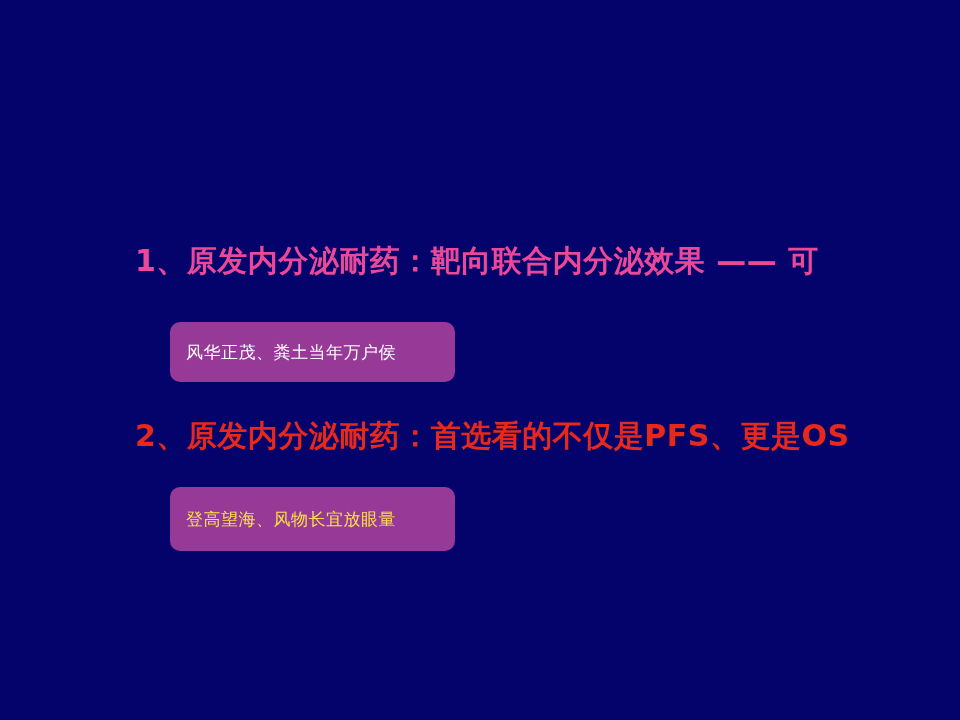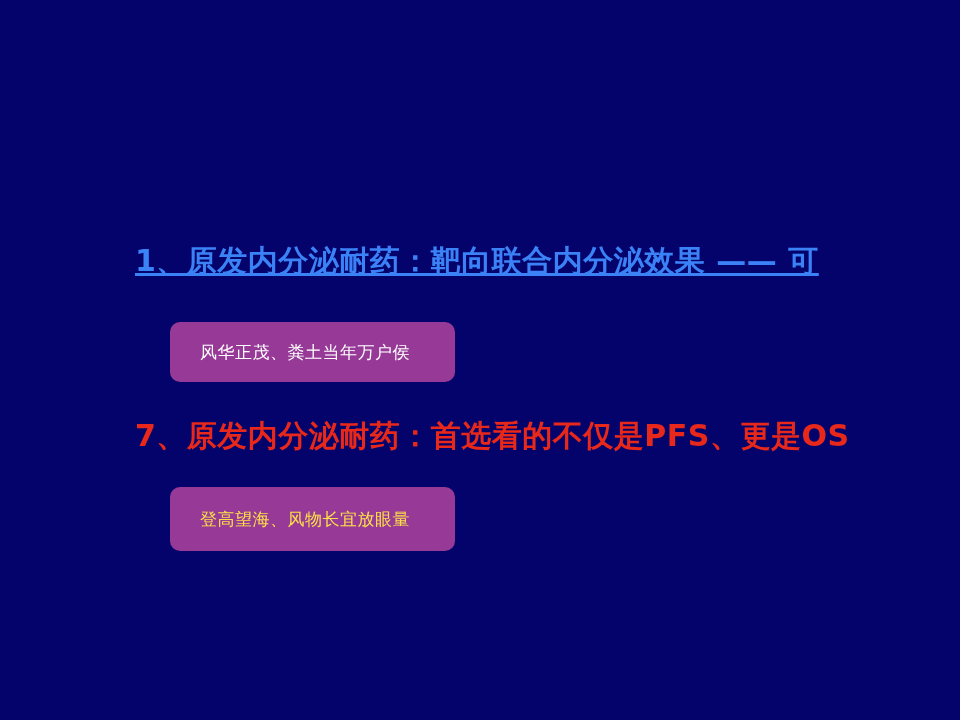--- a/index.html
+++ b/index.html
@@ -26,40 +26,40 @@
     .heading-1 { top: 243px; }
     .heading-2 { top: 418px; }
     .callout {
       position: absolute;
       left: 170px;
       width: 285px;
       border-radius: 10px;
       display: flex;
       align-items: center;
       box-sizing: border-box;
-      padding: 0 30px;
+      padding: 0 16px;
       font-size: 17px;
       letter-spacing: 0.5px;
     }
     .callout-1 { top: 322px; height: 60px; }
     .callout-2 { top: 487px; height: 64px; }
     .callout-text {
       white-space: nowrap;
     }
   </style>
 </head>
 <body>
 
 <div class="slide" style="background-color: rgb(3, 3, 107);">
 
-  <div class="heading heading-1" style="color: #3b82f6; text-decoration: underline;">1、原发内分泌耐药：靶向联合内分泌效果 —— 可</div>
+  <div class="heading heading-1" style="color: #ec4899;">1、原发内分泌耐药：靶向联合内分泌效果 —— 可</div>
 
   <div class="callout callout-1" style="background-color: rgb(151, 58, 151);">
     <span class="callout-text" style="color: rgb(255, 255, 255);">风华正茂、粪土当年万户侯</span>
   </div>
 
-  <div class="heading heading-2" style="color: rgb(232, 40, 26);">7、原发内分泌耐药：首选看的不仅是PFS、更是OS</div>
+  <div class="heading heading-2" style="color: rgb(232, 40, 26);">2、原发内分泌耐药：首选看的不仅是PFS、更是OS</div>
 
   <div class="callout callout-2" style="background-color: rgb(151, 58, 151);">
     <span class="callout-text" style="color: #fde047;">登高望海、风物长宜放眼量</span>
   </div>
 
 </div>
 
 </body></html>

